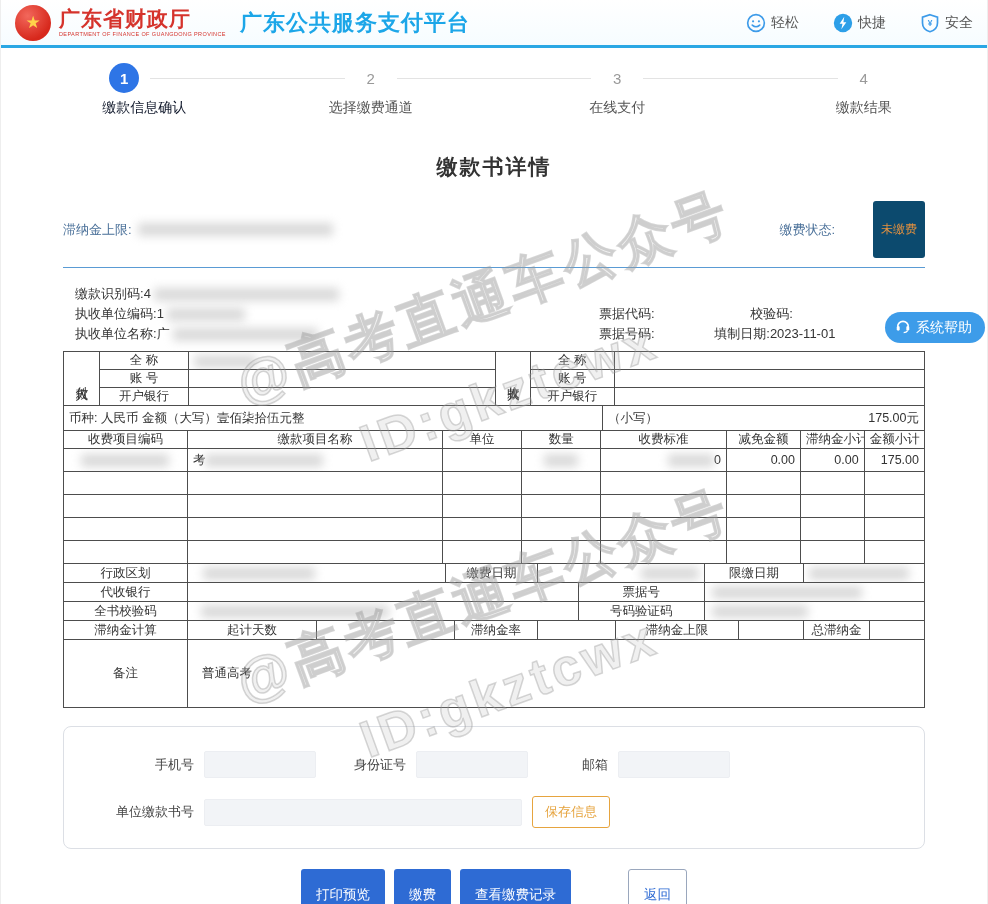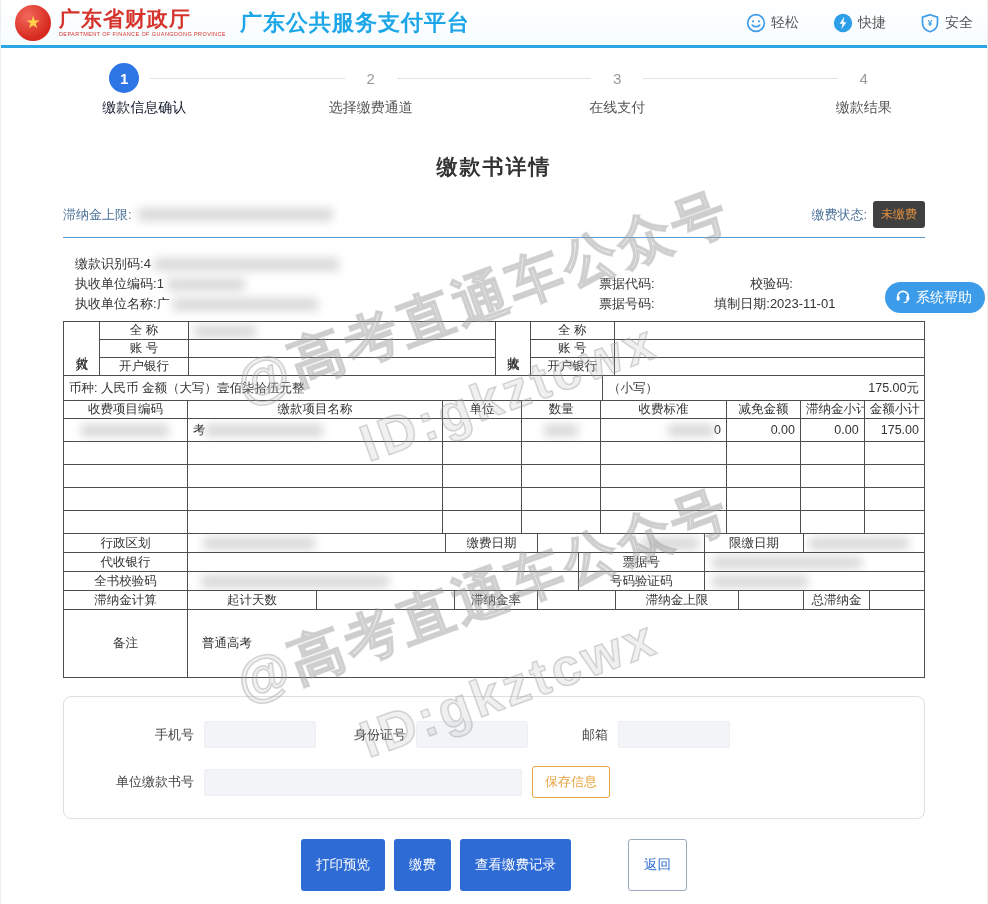--- a/index.html
+++ b/index.html
@@ -44,21 +44,21 @@
     content:""; position:absolute; top:14px; left: calc(50% + 26px); right: calc(-50% + 26px);
     height:1px; background:#e3e3e3; z-index:1;
   }
 
   
   .page-title { text-align:center; font-size:21px; font-weight:bold; color:#333; margin: 26px 0 20px; letter-spacing:2px; }
   .content { padding: 0 62px; position: relative; }
   .docrow { display:flex; justify-content:space-between; align-items:center; font-size:13px; color:#4a7099; }
   .docrow .left, .docrow .right { display:flex; align-items:center; gap:6px; }
   .badge {
-    background:#404040; color:#e2903f; font-size:12px; padding:5px 8px; border-radius:3px;
+    background:#0c4a6e; color:#e2903f; font-size:12px; padding:20px 8px; border-radius:3px;margin-left:32px;
   }
   .bluehr { border:none; border-top:1px solid #5a9bd4; margin-top:9px; }
 
   
   .infoblock { position:relative; margin:16px 0 6px; font-size:13px; color:#333; min-height:62px; }
   .infoblock .lcol { line-height:20px; padding-left:12px; }
   .infoblock .rcol { position:absolute; left:536px; top:20px; line-height:20px; }
   .rcol .row2 span.second { margin-left:56px; }
   .rcol .row1 span.second { margin-left:92px; }
   .help-btn {

